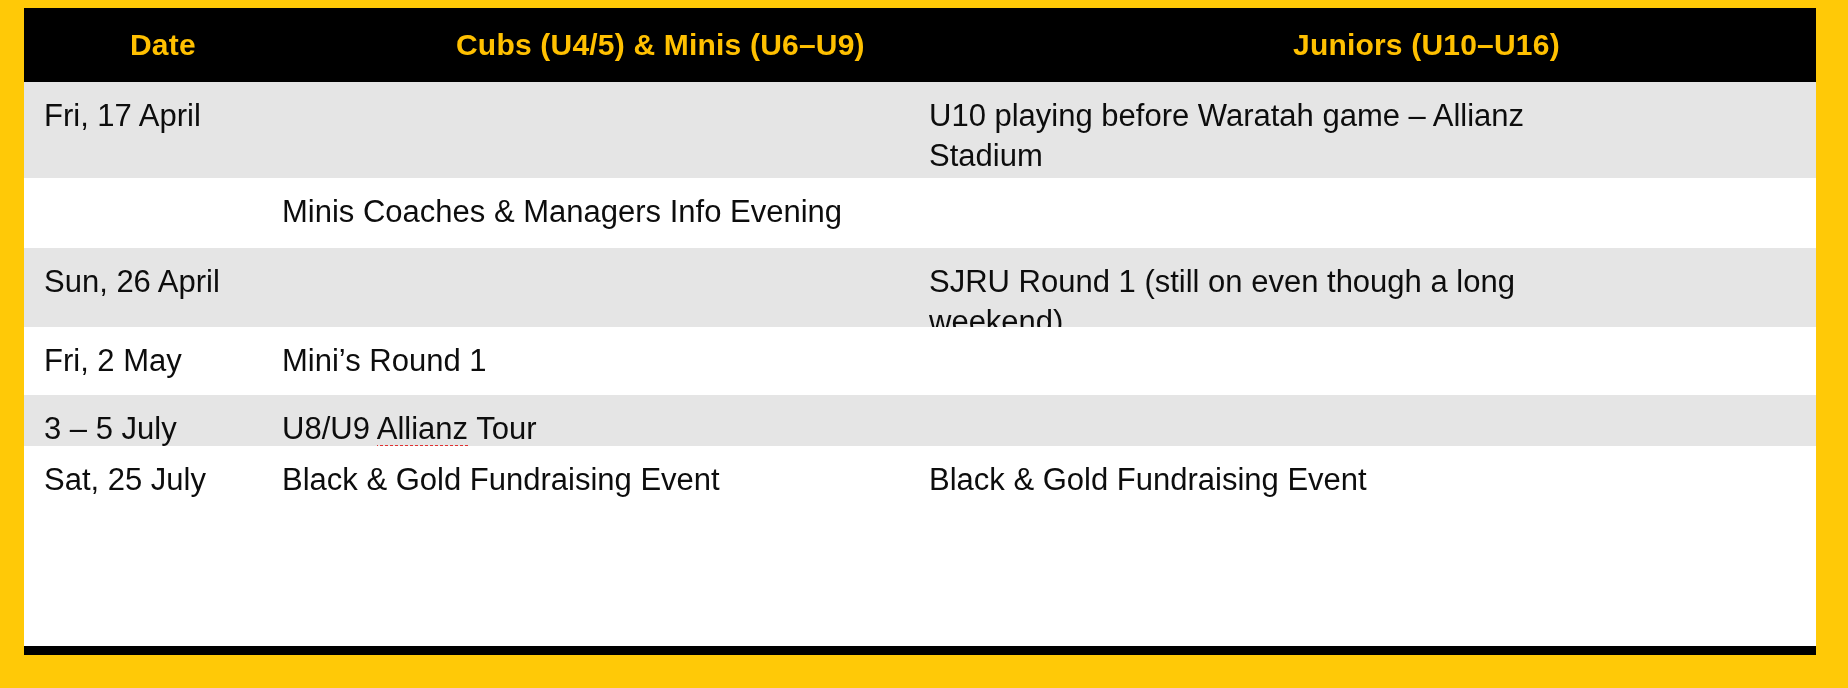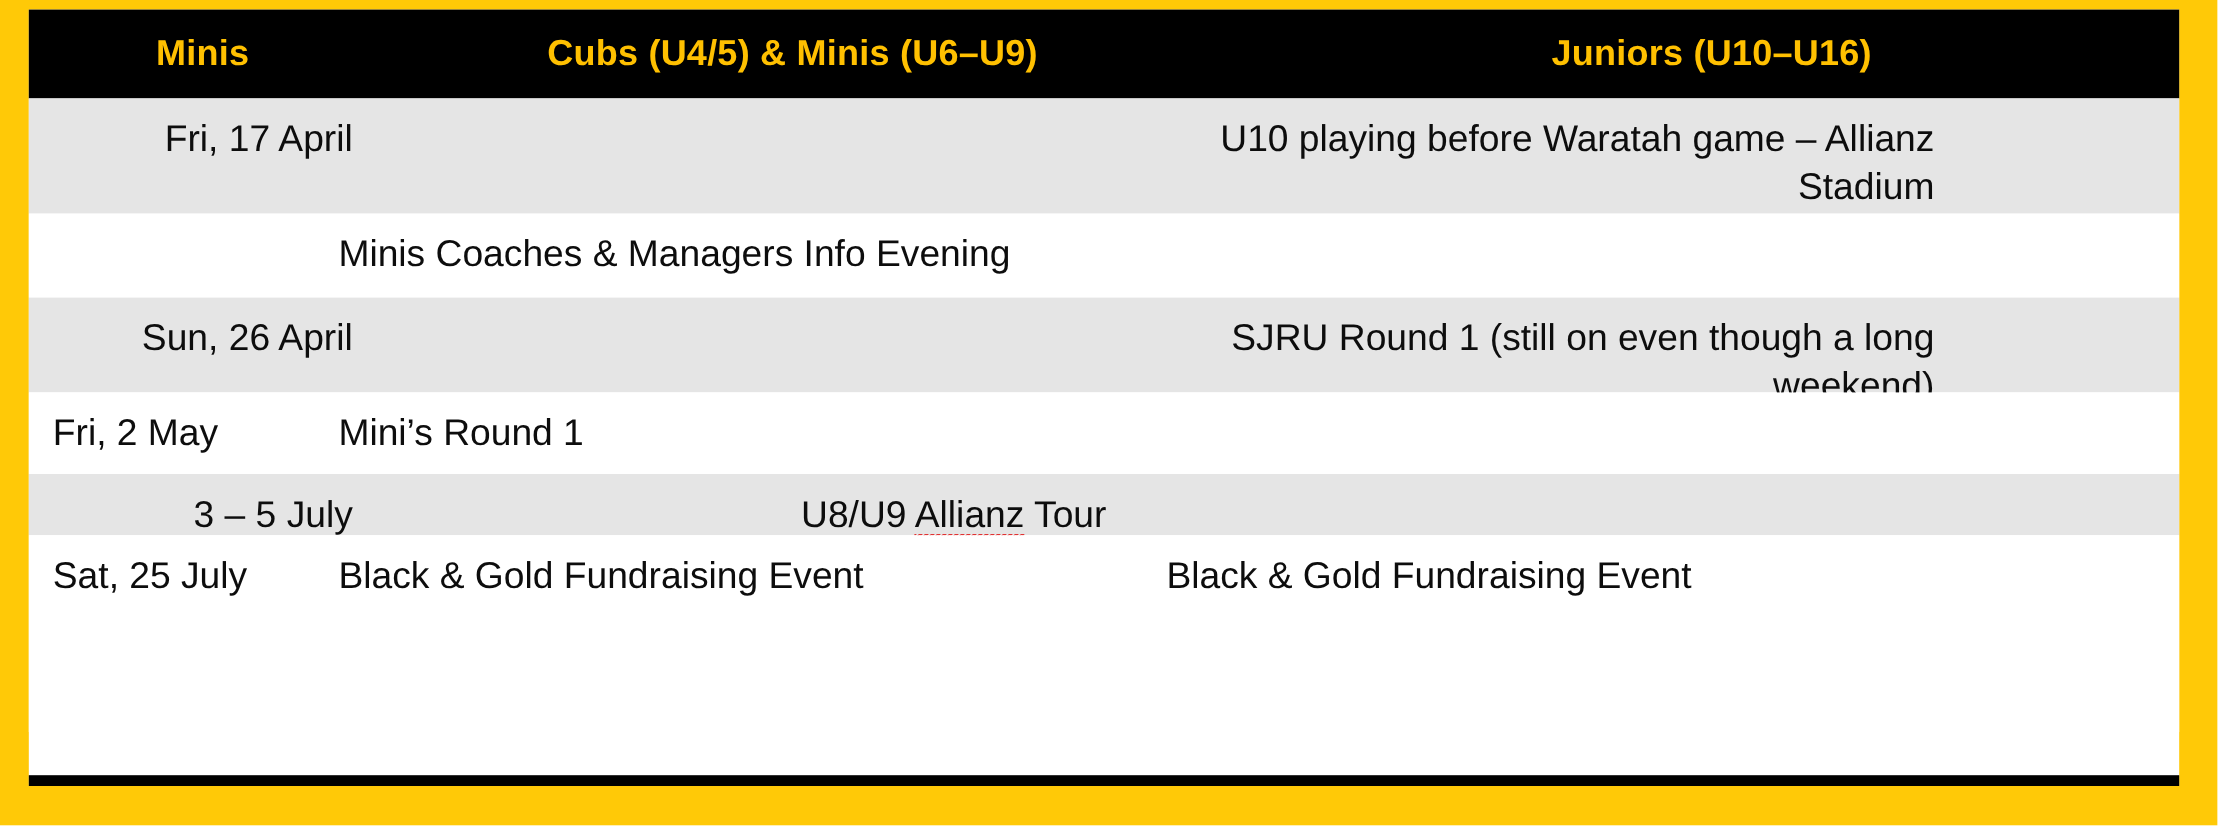--- a/index.html
+++ b/index.html
@@ -44,35 +44,35 @@
   .hcell.c-date   { left: 106px; }
   .hcell.c-cubs   { left: 432px; }
   .hcell.c-juniors{ left: 1269px; }
 
   .trow {
     position: relative;
     display: flex;
     align-items: flex-start;
     box-sizing: border-box;
   }
-  .trow.shade { background: #E5E5E5; text-align: right; }
+  .trow.shade { background: #E5E5E5; }
   .trow.plain { background: #FFFFFF; }
 
   .cell {
     position: absolute;
     color: #0d0d0d;
     font-size: 31px;
     line-height: 40px;
     font-weight: normal;
     top: 14px;
     white-space: normal;
   }
   .cell.c-date    { left: 20px;  width: 250px; }
   .cell.c-cubs    { left: 258px; width: 640px; }
-  .cell.c-juniors { left: 905px; width: 640px; margin-left: 43px; }
+  .cell.c-juniors { left: 905px; width: 640px; }
 
   .cell sup {
     font-size: 0.62em;
     vertical-align: super;
     line-height: 0;
   }
   .spell {
     background-image:
       repeating-linear-gradient(
         135deg,
@@ -94,21 +94,21 @@
   }
 </style>
 </head>
 <body>
 
 <div id="page">
   <div id="table-wrap">
 
     <div class="thead">
       <div class="hcell c-date">
-        <span>Minis</span>
+        <span>Date</span>
       </div>
       <div class="hcell c-cubs">
         <span>Cubs (U4/5) &amp; Minis (U6–U9)</span>
       </div>
       <div class="hcell c-juniors">
         <span>Juniors (U10–U16)</span>
       </div>
     </div>
 
     <div class="trow shade" style="height:96px">

